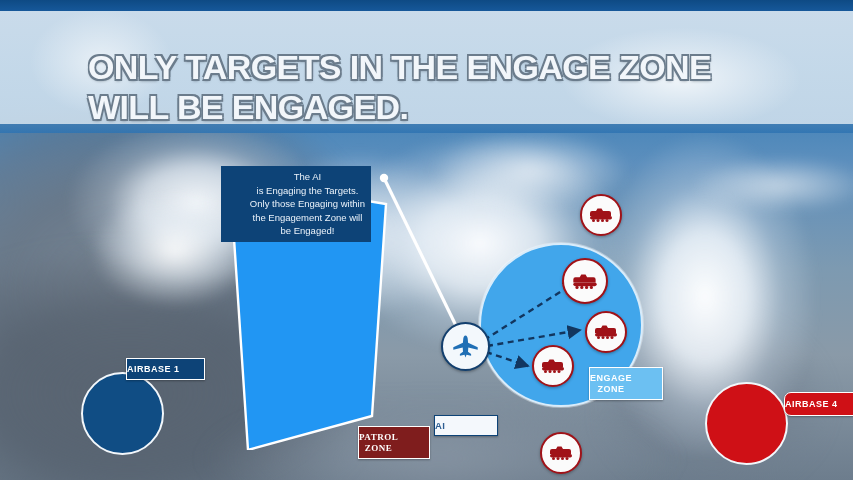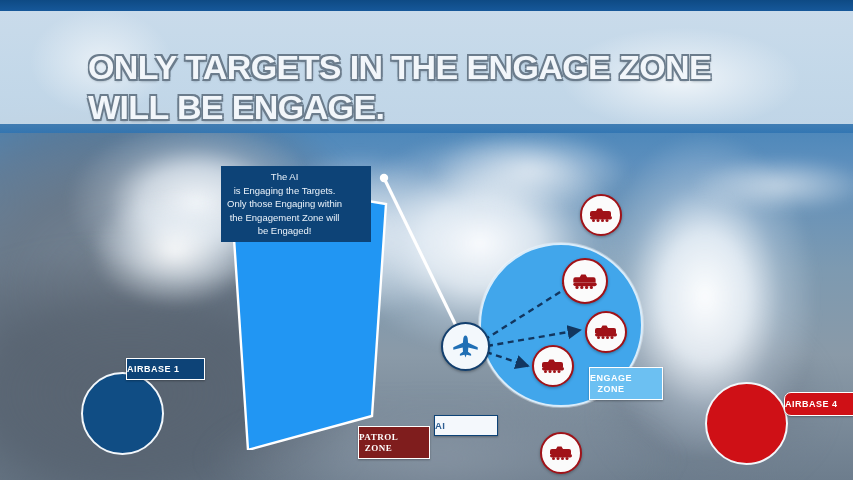--- a/index.html
+++ b/index.html
@@ -131,21 +131,21 @@
   .ab4{left:705px;top:382px;width:79px;height:79px;background:#cf1016;}
 
   
   .leader{position:absolute;left:0;top:0;width:853px;height:480px;z-index:6;pointer-events:none;}
 
   
   .callout{
     position:absolute;left:221px;top:166px;width:150px;height:76px;
     background:#0d4377;
     z-index:7;
-    display:flex;align-items:center;justify-content:flex-start;
+    display:flex;align-items:center;justify-content:flex-end;
   }
   .callout p{
     margin:0;color:#eaf2fa;font-size:9.5px;line-height:1.42;
     text-align:center;padding:0 6px;
   }
 
   
   .lbl{
     position:absolute;z-index:9;
     border:1.6px solid #ffffff;
@@ -317,16 +317,16 @@
     <span>AI</span>
   </div>
 
   <div class="hdr-top-strip"></div>
   <div class="hdr-band"></div>
   <div class="hdr-band-cloud"></div>
   <div class="hdr-band-cloud2"></div>
   <div class="hdr-bottom-strip"></div>
   <h1 class="title">
     <span>ONLY TARGETS IN THE ENGAGE ZONE</span>
-    <span>WILL BE ENGAGE.</span>
+    <span>WILL BE ENGAGED.</span>
   </h1>
 
 </div>
 
 </body></html>

